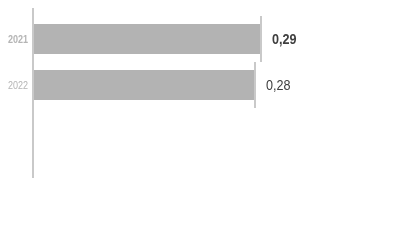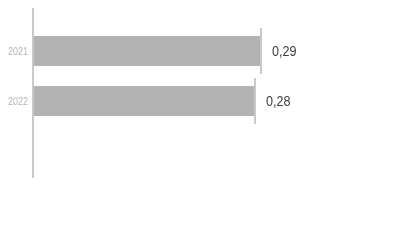--- a/index.html
+++ b/index.html
@@ -87,28 +87,28 @@
     color: #231f20;
   }
 </style>
 </head>
 <body>
 
 <div id="chart-root">
 
   <div class="axis-line"></div>
 
-  <div class="bar-row" style="top:36px;">
+  <div class="bar-row" style="top:24px;font-weight:bold;">
     <span class="cat-label">2021</span>
     <div class="bar gray" style="width:228px;"></div>
     <div class="end-tick gray" style="left:260px;"></div>
     <span class="value-label" style="left:272px;">0,29</span>
   </div>
 
-  <div class="bar-row" style="top:86px;">
+  <div class="bar-row" style="top:70px;">
     <span class="cat-label">2022</span>
     <div class="bar gray" style="width:222px;"></div>
     <div class="end-tick gray" style="left:254px;"></div>
     <span class="value-label" style="left:266px;">0,28</span>
   </div>
 
 
 </div>
 
 </body></html>

